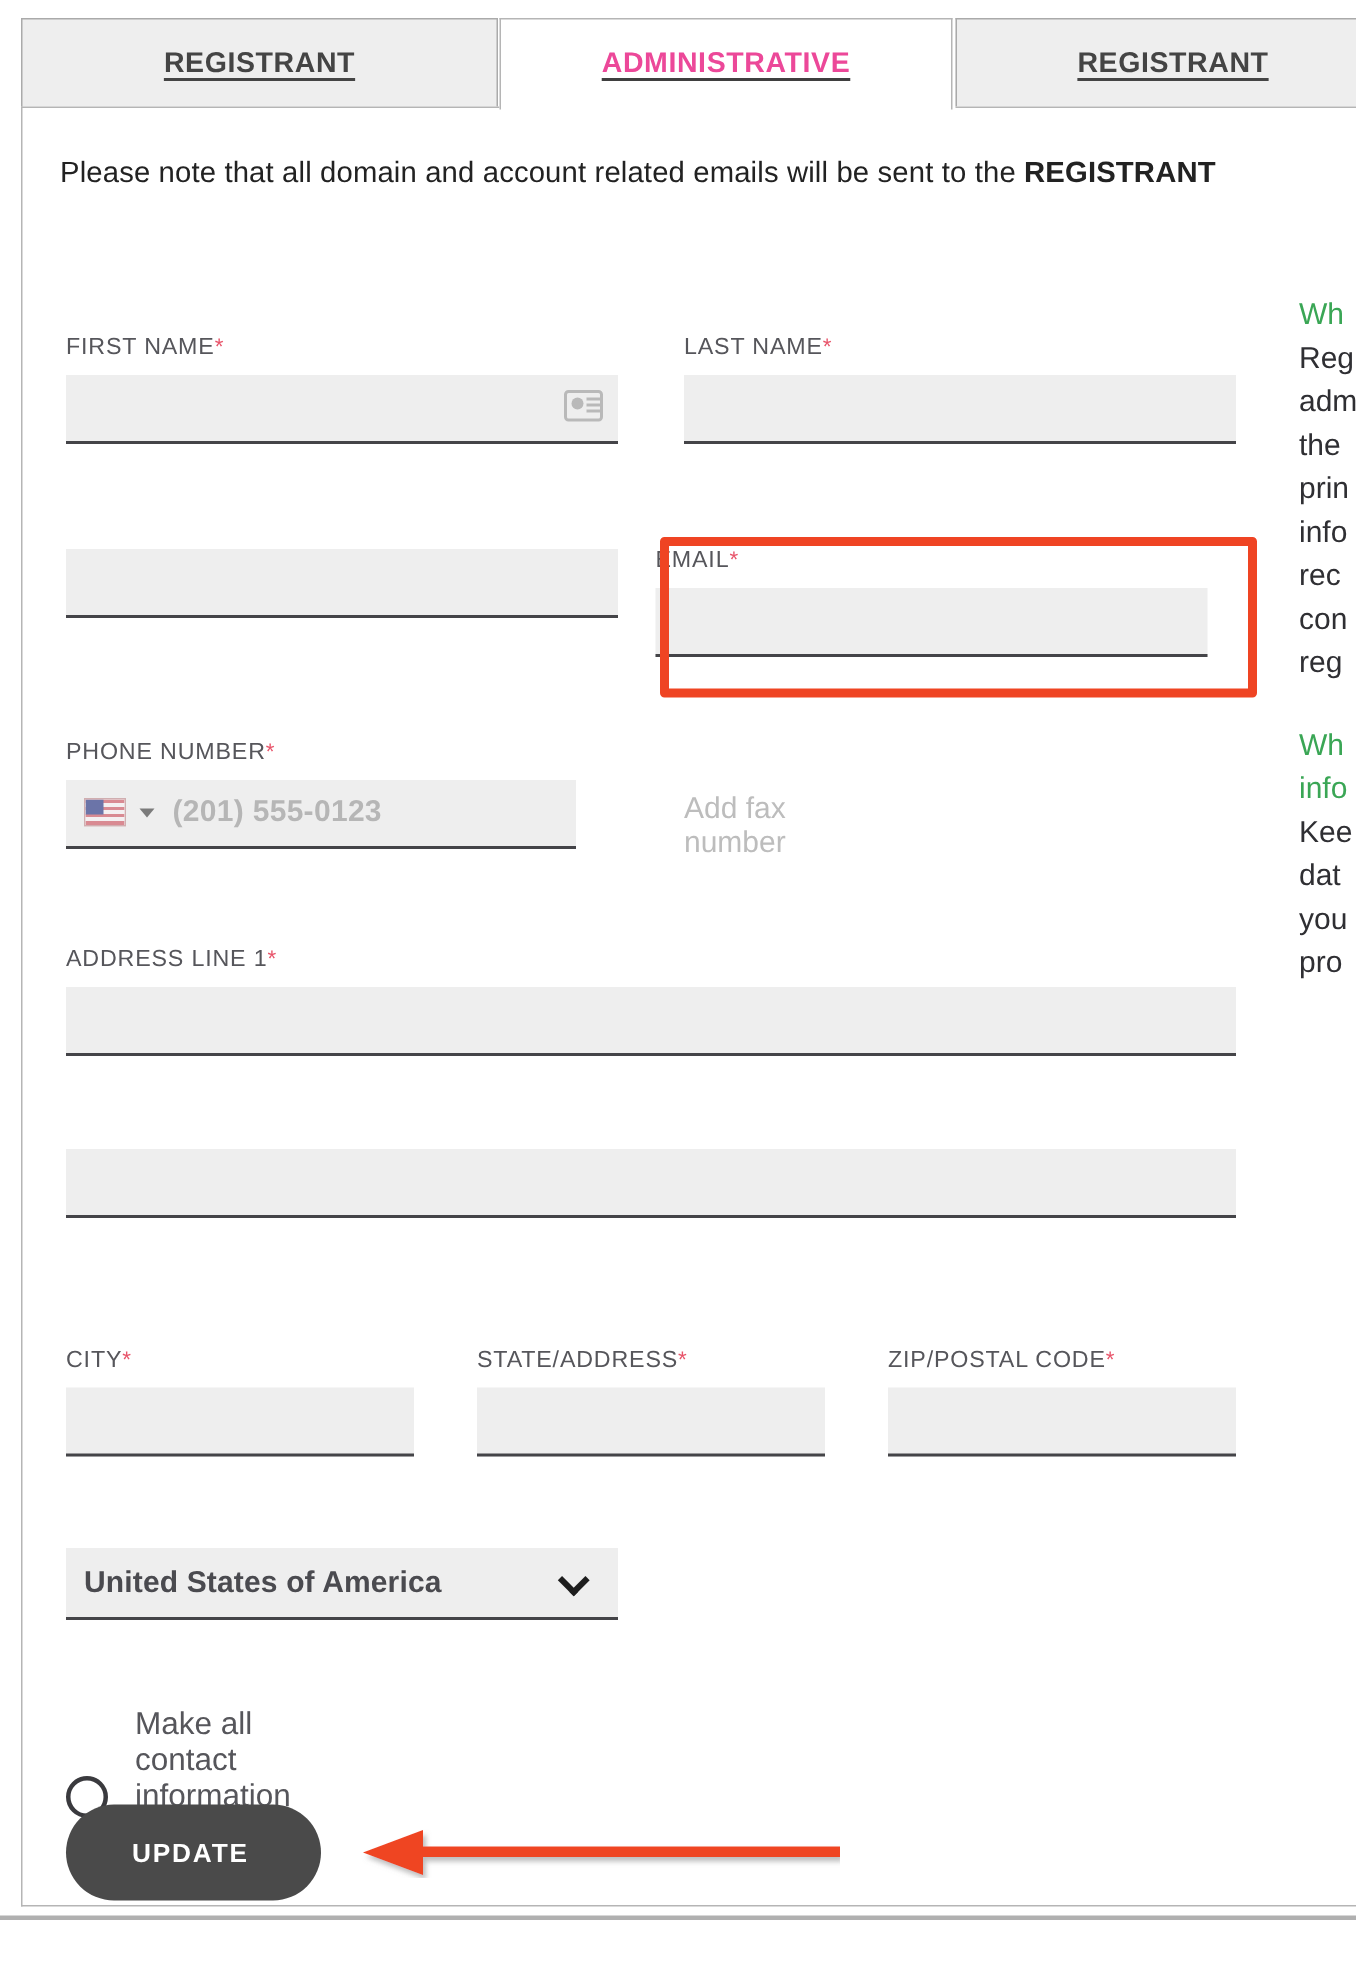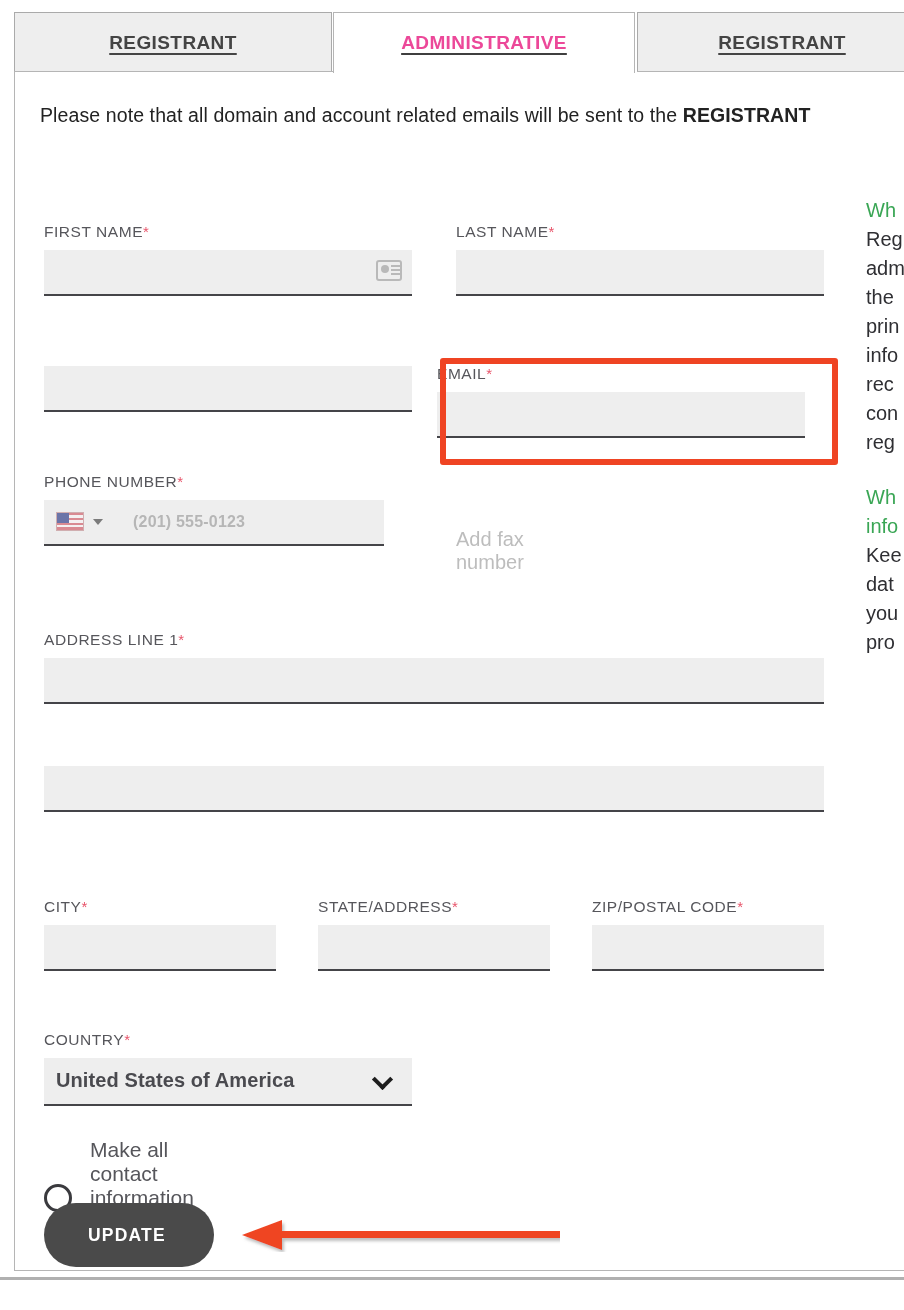--- a/index.html
+++ b/index.html
@@ -179,21 +179,21 @@
     width: 9px; height: 2px;
     background: #b9b9b9;
     box-shadow: 0 4px 0 #b9b9b9, 0 8px 0 #b9b9b9;
   }
 
   
   .f-first  { left: 44px;  top: 224px; width: 368px; }
   .f-last   { left: 456px; top: 224px; width: 368px; }
   .f-org    { left: 44px;  top: 366px; width: 368px; }
   .f-email  { left: 437px; top: 366px; width: 368px; }
-  .f-phone  { left: 44px;  top: 474px; width: 340px; }
+  .f-phone  { left: 44px;  top: 494px; width: 340px; }
   .f-addr1  { left: 44px;  top: 632px; width: 780px; }
   .f-addr2  { left: 44px;  top: 766px; width: 780px; }
   .f-city   { left: 44px;  top: 899px; width: 232px; }
   .f-state  { left: 318px; top: 899px; width: 232px; }
   .f-zip    { left: 592px; top: 899px; width: 232px; }
   .f-country{ left: 44px;  top: 1032px; width: 368px; }
 
   
   .phone-box {
     display: flex;
@@ -226,22 +226,22 @@
   }
   .flag-caret {
     margin-left: 9px;
     width: 0; height: 0;
     border-left: 5px solid transparent;
     border-right: 5px solid transparent;
     border-top: 6px solid #7b7b7b;
     flex: 0 0 auto;
   }
   .phone-val {
-    margin-left: 30px;
-    font-size: 16px;
+    margin-left: 12px;
+    font-size: 20px;
     font-weight: bold;
     color: #b6b6b6;
     letter-spacing: 0.2px;
   }
 
   .addfax {
     position: absolute;
     left: 456px;
     top: 528px;
     font-size: 20px;
@@ -466,23 +466,20 @@
     </div>
 
     <div class="field f-zip">
       <div class="fl">
         <span>ZIP/POSTAL CODE</span><span class="req">*</span>
       </div>
       <input class="fin" type="text" placeholder="" style="">
     </div>
 
     <div class="field f-country">
-      <div class="fl">
-        <span>COUNTRY</span><span class="req">*</span>
-      </div>
       <div class="select-box">
         <span class="select-val">United States of America</span>
         <span class="chev"></span>
       </div>
     </div>
 
     <div class="radio-row">
       <span class="radio"></span>
       <span class="radio-label">Make all contact information the same as Admin.</span>
     </div>

